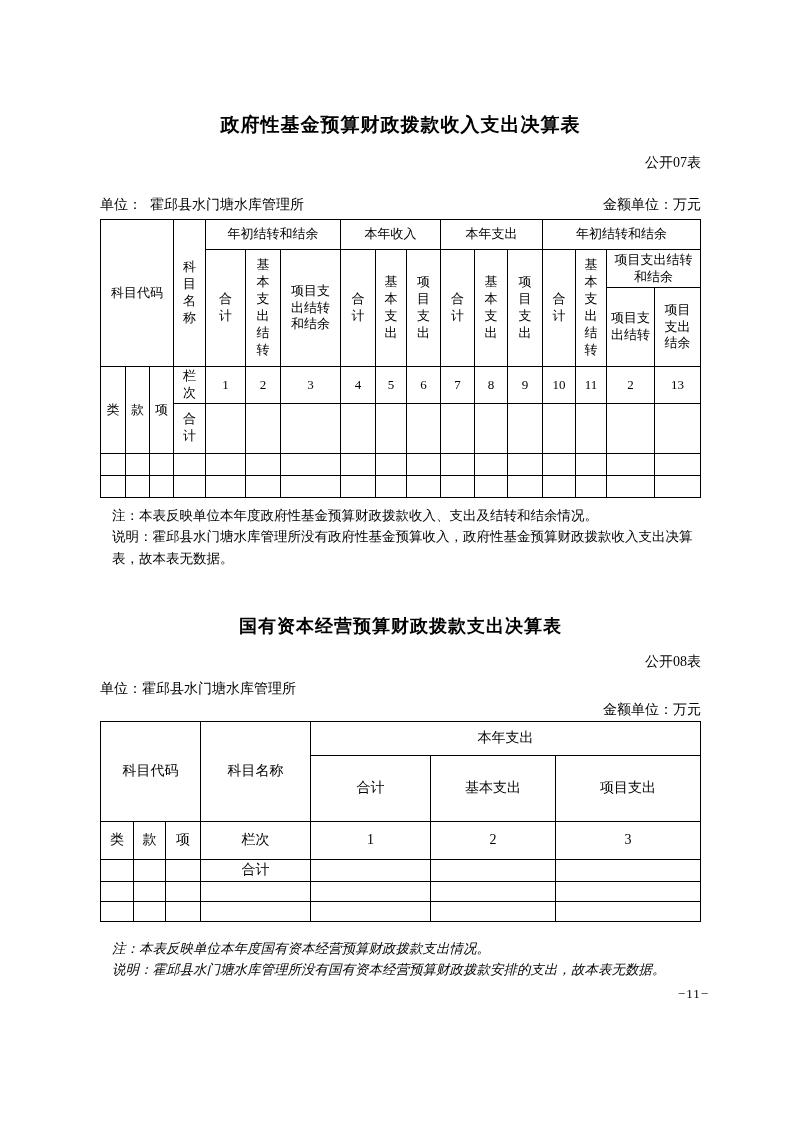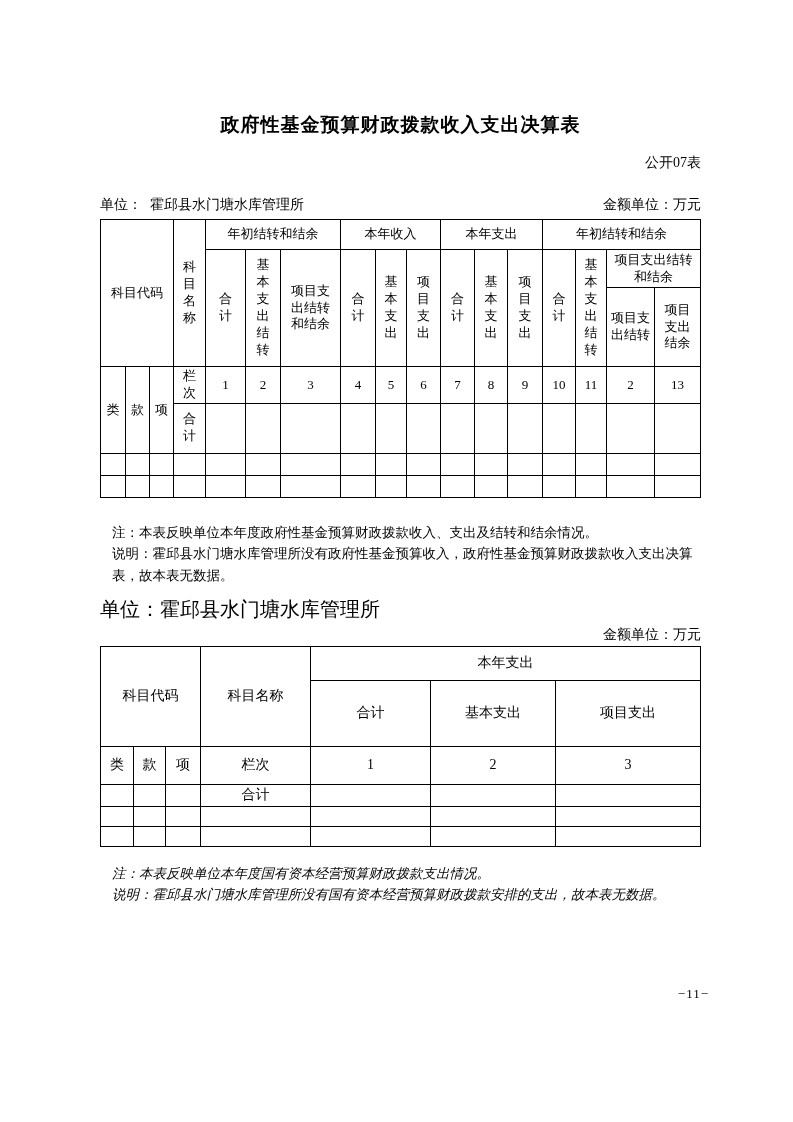--- a/index.html
+++ b/index.html
@@ -29,21 +29,21 @@
 
   .form-label { margin-top:16px; text-align:right; font-size:14px; }
   .form-label.second { margin-top:15px; }
 
   .unit-row {
     margin-top:24px;
     display:flex; justify-content:space-between; align-items:flex-end;
     font-size:14px;
     gap:40px;
   }
-  .unit-line { margin-top:9px; font-size:20px; }
+  .unit-line { margin-top:9px; font-size:14px; }
   .amount-line { margin-top:3px; text-align:right; font-size:14px; }
   .underline { }
   .gap-left { margin-left:8px; }
 
   table {
     border-collapse:collapse;
     table-layout:fixed;
     width:600px;
     margin-top:5px;
   }
@@ -65,21 +65,21 @@
   .w1 { width:14px; }
   .w2 { width:27px; }
   .w3 { width:40px; }
   .w6 { width:80px; }
 
   
   .rh30{height:30px} .rh38{height:38px} .rh79{height:79px} .rh36{height:36px}
   .rh50{height:50px} .rh22{height:22px} .rh34{height:34px} .rh66{height:66px}
   .rh20{height:20px}
 
-  .notes { margin-top:24px; padding-left:12px; font-size:13.5px; line-height:1.6; }
+  .notes { margin-top:7px; padding-left:12px; font-size:13.5px; line-height:1.6; }
   .notes.second { margin-top:16px;font-style:italic; }
   .notes p { margin:0; }
 
   .page-number {
     position:absolute;
     right:84px; top:986px;
     font-size:13px;
     letter-spacing:1px;
   }
 </style>
@@ -218,20 +218,22 @@
             <td></td>
       </tr>
     </tbody>
       </table>
 
     <div class="notes">
       <p>注：本表反映单位本年度政府性基金预算财政拨款收入、支出及结转和结余情况。</p>
       <p>说明：霍邱县水门塘水库管理所没有政府性基金预算收入，政府性基金预算财政拨款收入支出决算表，故本表无数据。</p>
     </div>
 
+    <div class="doc-title second">国有资本经营预算财政拨款支出决算表</div>
+    <div class="form-label second">公开08表</div>
 
     <div class="unit-line"><span>单位：</span><span>霍邱县水门塘水库管理所</span></div>
     <div class="amount-line"><span class="underline">金额单位：万元</span></div>
 
     <table class="t2">
       <colgroup>
         <col style="width:33px">
           <col style="width:32px">
           <col style="width:35px">
         <col style="width:110px">

